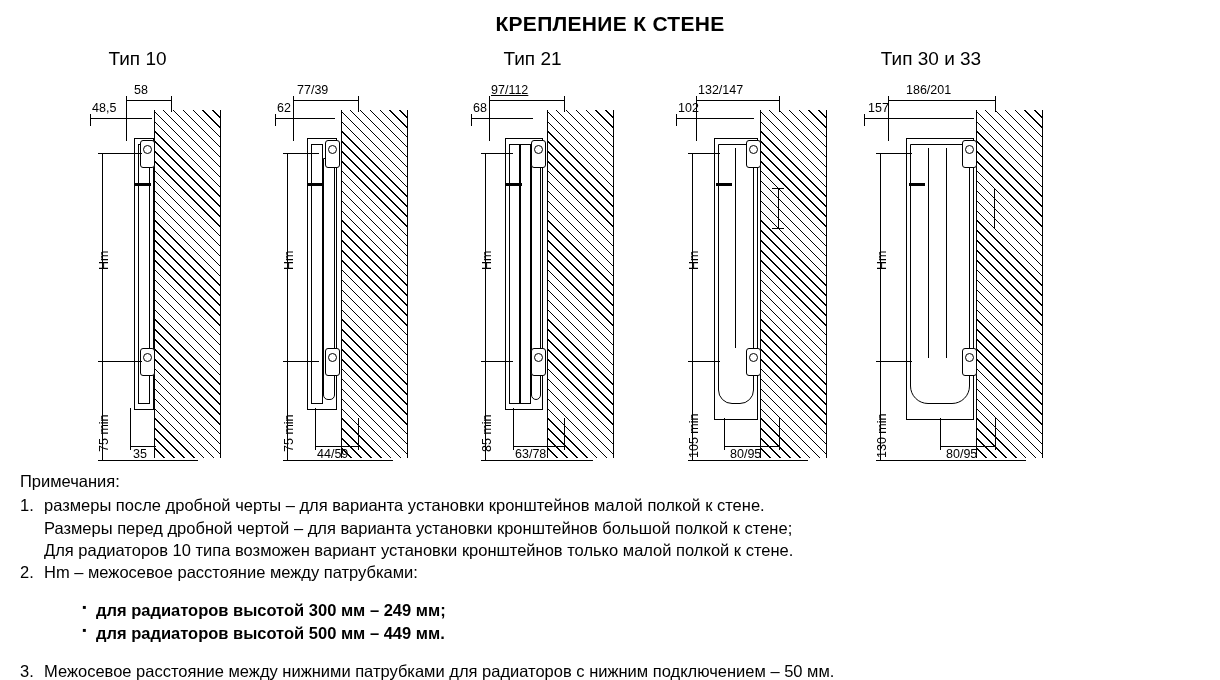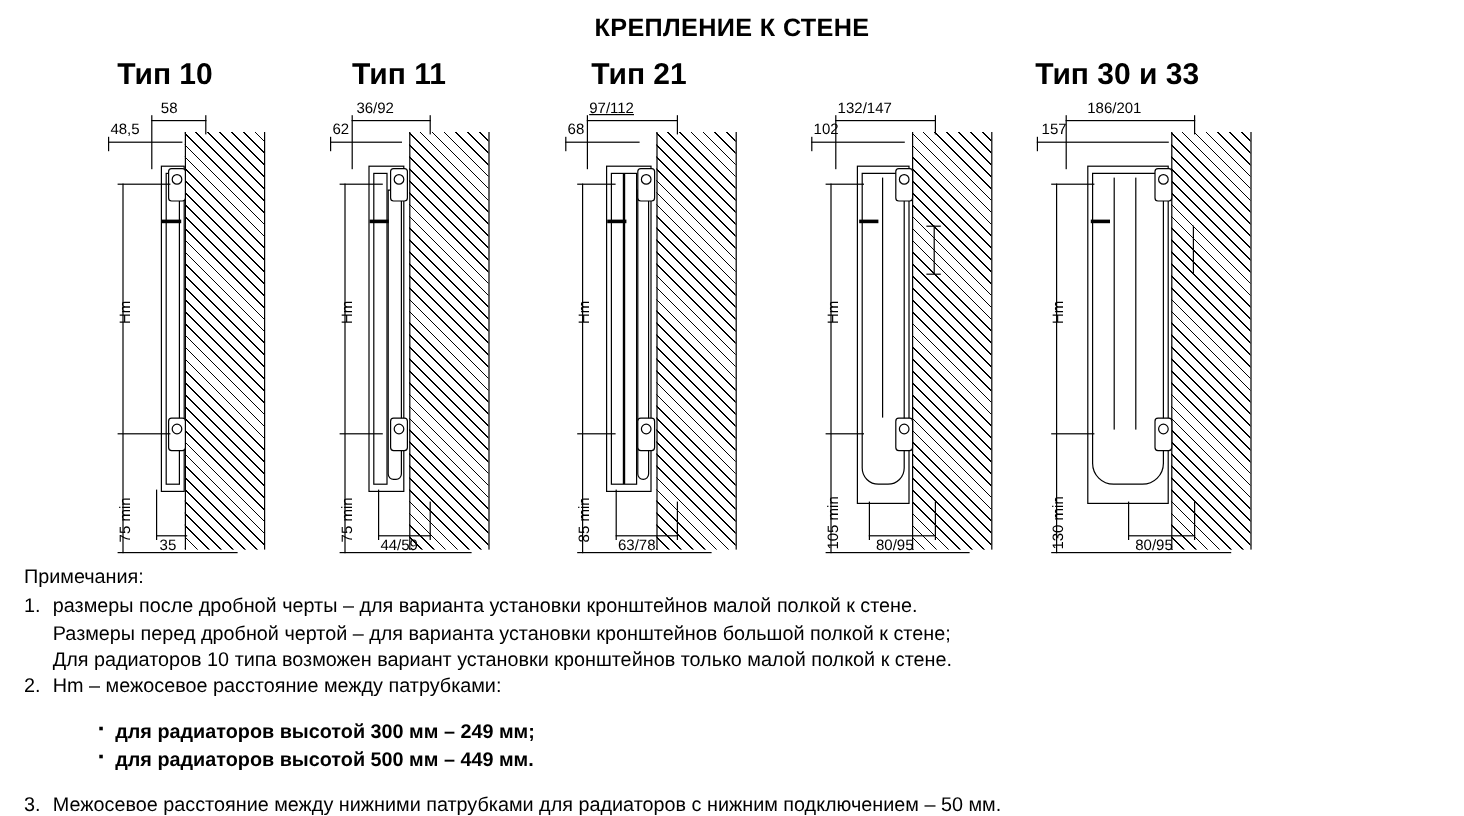--- a/index.html
+++ b/index.html
@@ -2,21 +2,21 @@
 <html><head>
 <meta charset="utf-8">
 <style>
   html,body{margin:0;padding:0;background:#fff;}
   body{width:1220px;height:680px;font-family:"Liberation Sans",sans-serif;color:#000;position:relative;overflow:hidden;}
   .page{position:relative;width:1220px;height:680px;}
 
   .title{position:absolute;top:12px;left:0;width:1220px;text-align:center;font-size:21px;font-weight:bold;letter-spacing:.3px;}
 
   .panel{position:absolute;top:48px;width:215px;height:420px;}
-  .panel .ptitle{position:absolute;top:0;left:0;width:215px;text-align:center;font-size:25px;font-weight:bold;}
+  .panel .ptitle{position:absolute;top:0;left:0;width:215px;text-align:center;font-size:19px;font-weight:normal;}
 
   .hatch{position:absolute;background:
       repeating-linear-gradient(45deg,#000 0px,#000 1px,#fff 1px,#fff 7px);}
 
   .ln{position:absolute;background:#000;}
   .hl{height:1px;}
   .vl{width:1px;}
 
   .dim{position:absolute;font-size:12.5px;line-height:1;white-space:nowrap;}
   .dimv{position:absolute;font-size:12.5px;line-height:1;white-space:nowrap;transform-origin:0 0;transform:rotate(-90deg);}
@@ -77,40 +77,39 @@
     <div class="ln vl" style="left:72px;top:313px;height:100px;"></div>
     <div class="ln hl" style="left:68px;top:412px;width:100px;"></div>
     <div class="dimv" style="left:68px;top:404px;">75 min</div>
 
     <div class="ln hl" style="left:100px;top:398px;width:26px;"></div>
     <div class="ln vl" style="left:100px;top:360px;height:42px;"></div>
     <div class="dim" style="left:103px;top:400px;">35</div>
   </div>
 
   <div class="panel" style="left:225px;">
-    <div class="ptitle">Тип 11</div>
 
     <div class="hatch" style="left:116px;top:62px;width:66px;height:348px;"></div>
     <div class="ln vl" style="left:116px;top:62px;height:348px;"></div>
     <div class="ln vl" style="left:182px;top:62px;height:348px;"></div>
 
     <div class="rad" style="left:82px;top:90px;width:28px;height:270px;"></div>
     <div class="radin" style="left:86px;top:96px;width:10px;height:258px;"></div>
     <div class="radin" style="left:98px;top:110px;width:10px;height:240px;border-radius:0 0 5px 5px;"></div>
     <div class="logo" style="left:83px;top:135px;width:16px;height:3px;"></div>
 
     <div class="brk" style="left:100px;top:92px;width:13px;height:26px;"></div>
     <div class="brkdot" style="left:103px;top:97px;width:7px;height:7px;"></div>
     <div class="brk" style="left:100px;top:300px;width:13px;height:26px;"></div>
     <div class="brkdot" style="left:103px;top:305px;width:7px;height:7px;"></div>
 
     <div class="ln hl" style="left:68px;top:52px;width:66px;"></div>
     <div class="ln vl" style="left:68px;top:48px;height:45px;"></div>
     <div class="ln vl" style="left:133px;top:48px;height:16px;"></div>
-    <div class="dim" style="left:72px;top:36px;">36/92</div>
+    <div class="dim" style="left:72px;top:36px;">77/39</div>
 
     <div class="ln hl" style="left:50px;top:70px;width:60px;"></div>
     <div class="ln vl" style="left:50px;top:66px;height:12px;"></div>
     <div class="dim" style="left:52px;top:54px;">62</div>
 
     <div class="ln vl" style="left:62px;top:105px;height:208px;"></div>
     <div class="ln hl" style="left:58px;top:105px;width:36px;"></div>
     <div class="ln hl" style="left:58px;top:313px;width:36px;"></div>
     <div class="dimv" style="left:58px;top:222px;">Hm</div>
 

